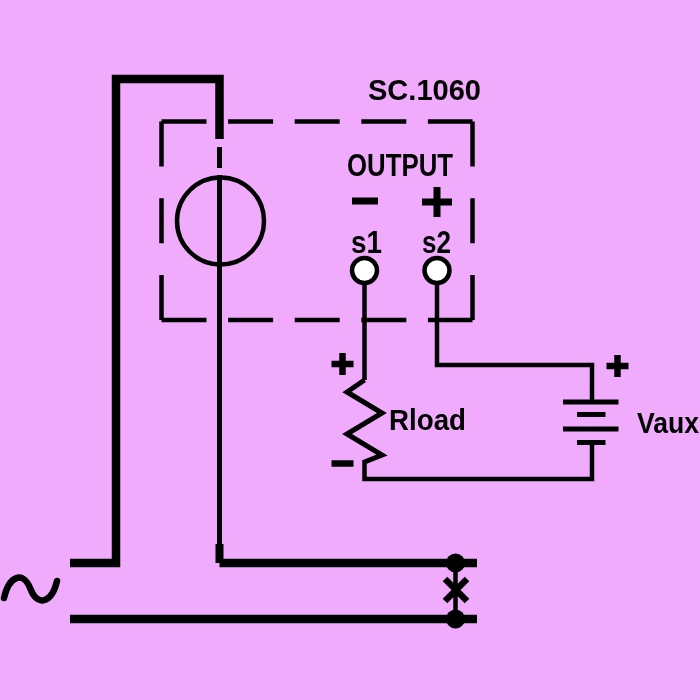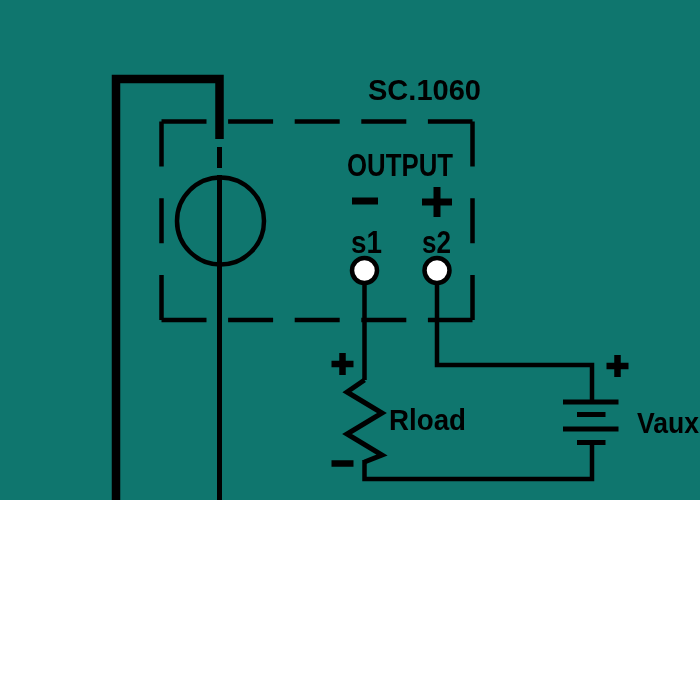--- a/index.html
+++ b/index.html
@@ -1,16 +1,16 @@
 <!DOCTYPE html>
 <html><head>
 <meta charset="utf-8">
 <style>
   html,body{margin:0;padding:0;background:#ffffff;}
-  .canvas{position:relative;width:700px;height:500px;background:#0f766e;overflow:hidden;}
+  .canvas{position:relative;width:700px;height:700px;background:#f0abfc;overflow:hidden;}
   svg{position:absolute;left:0;top:0;}
   svg text{
     font-family:"Liberation Sans", sans-serif;
     font-weight:700;
     fill:#000000;
   }
   .w-thick{stroke:#000;stroke-width:8.5;fill:none;stroke-linejoin:miter;stroke-linecap:butt;}
   .w-thin{stroke:#000;stroke-width:4.5;fill:none;stroke-linejoin:miter;stroke-linecap:butt;}
   .w-med{stroke:#000;stroke-width:5;fill:none;stroke-linecap:butt;}
   .boundary{stroke:#000;stroke-width:4.5;fill:none;}

